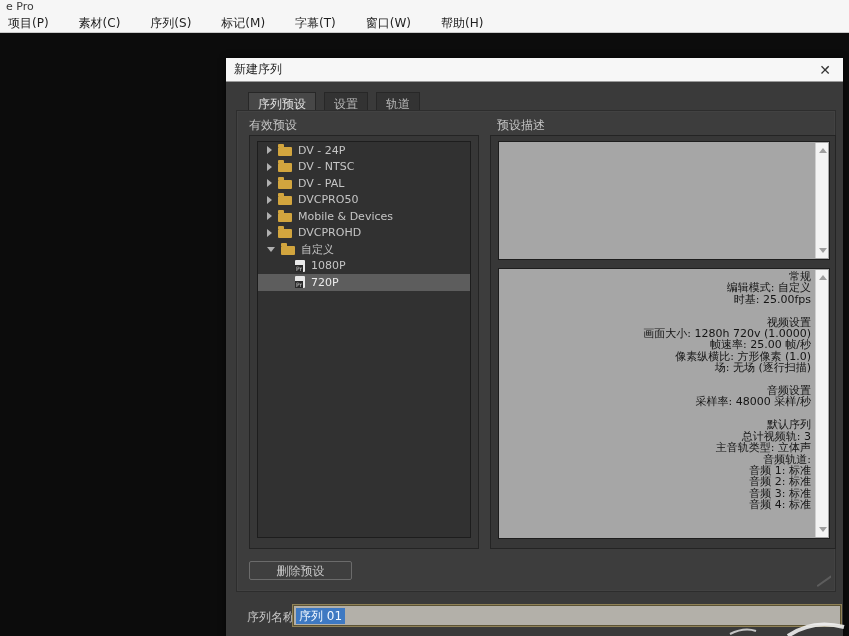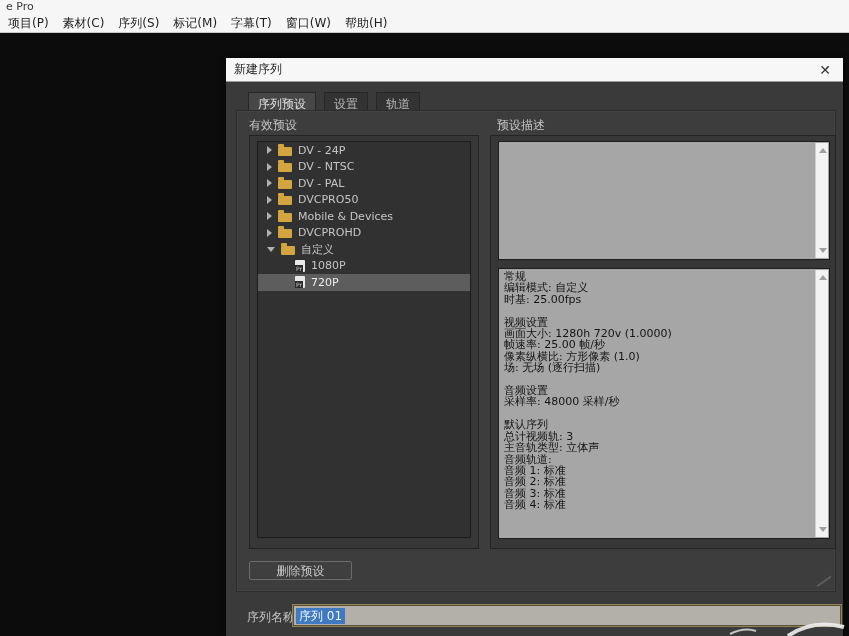--- a/index.html
+++ b/index.html
@@ -4,21 +4,21 @@
 <style>
   * { margin:0; padding:0; box-sizing:border-box; }
   html,body { width:849px; height:636px; overflow:hidden; background:#0d0d0d;
               font-family:"DejaVu Sans", sans-serif; }
   .screen { position:relative; width:849px; height:636px; background:#0d0d0d; overflow:hidden; }
 
   
   .topstrip { position:absolute; left:0; top:0; width:849px; height:33px; background:#f6f6f6;
               border-bottom:1px solid #c9c9c9; }
   .win-title { position:absolute; left:6px; top:0px; font-size:11px; color:#3a3a3a; }
-  .menubar { position:absolute; left:8px; top:14px; height:18px; display:flex; gap:14px;
+  .menubar { position:absolute; left:8px; top:14px; height:18px; display:flex; gap:30px;
              align-items:center; }
   .menu-item { font-size:12px; color:#1e1e1e; white-space:nowrap; cursor:default; }
 
   
   .app-bg { position:absolute; left:0; top:34px; width:849px; height:602px; background:#0c0c0c; }
 
   
   .dialog { position:absolute; left:226px; top:58px; width:617px; height:578px; background:#737373;
             box-shadow:0 0 6px rgba(0,0,0,.7); }
   .dlg-titlebar { position:absolute; left:0; top:0; width:100%; height:24px; background:#f7f7f7;
@@ -62,21 +62,21 @@
             flex:0 0 auto; margin-top:2px; }
   .folder::before { content:""; position:absolute; left:0; top:-3px; width:6px; height:3px;
                     background:#d2a53e; border-radius:1px 1px 0 0; }
   .pr-file { position:relative; width:10px; height:12px; background:#e9e9e9; flex:0 0 auto;
              border-radius:1px; }
   .pr-badge { position:absolute; left:0; bottom:0; background:#2a2a2a; color:#cfcfcf;
               font-size:6px; line-height:7px; padding:0 1px; letter-spacing:0; }
 
   
   .desc-outer { position:absolute; left:253px; top:24px; width:346px; height:414px;
-                border:1px solid #242424; background:#373737; }
+                border:1px solid #242424; background:#373737;text-align:right; }
   .gray-box { position:absolute; left:7px; width:332px; background:#a6a6a6;
               border:1px solid #1d1d1d; }
   .box-top { top:5px; height:119px; }
   .box-bottom { top:132px; height:271px; }
   .desc-text { position:absolute; left:5px; top:2px; right:18px; bottom:2px;
                font-size:11px; line-height:11.4px; color:#141414; white-space:pre-line;
                overflow:hidden; }
   .vscroll { position:absolute; top:1px; right:1px; bottom:1px; width:13px; background:#f3f3f3;
              border-left:1px solid #cfcfcf; }
   .sb-arrow { position:absolute; left:3px; width:0; height:0; }

